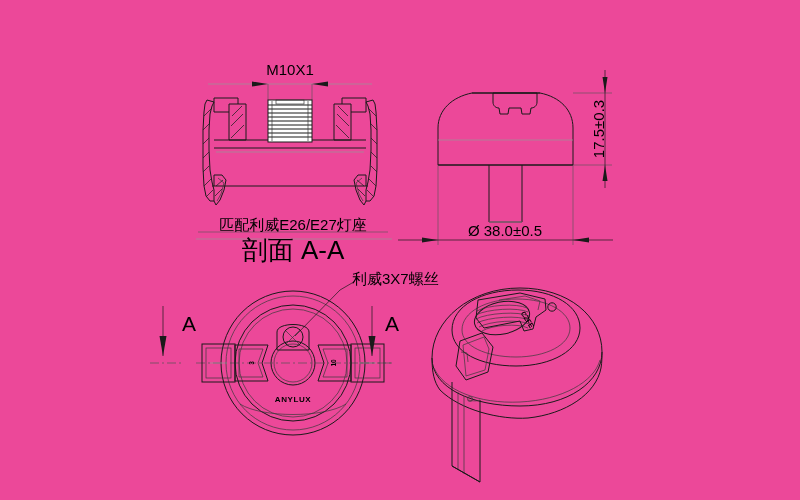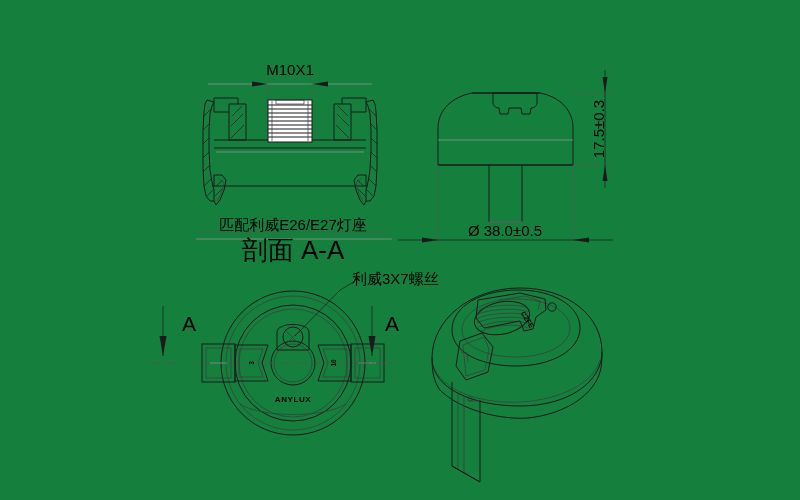--- a/index.html
+++ b/index.html
@@ -11,21 +11,21 @@
     width: 800px;
     height: 500px;
     overflow: hidden;
     font-family: "Liberation Sans", sans-serif;
     color: #000000;
   }
   #drawing-root {
     position: relative;
     width: 800px;
     height: 500px;
-    background: #15803d;
+    background: #ec4899;
   }
   svg.sheet {
     position: absolute;
     left: 0;
     top: 0;
     width: 800px;
     height: 500px;
     display: block;
   }
   .ln { stroke: #1a1a1a; fill: none; stroke-width: 1; }

